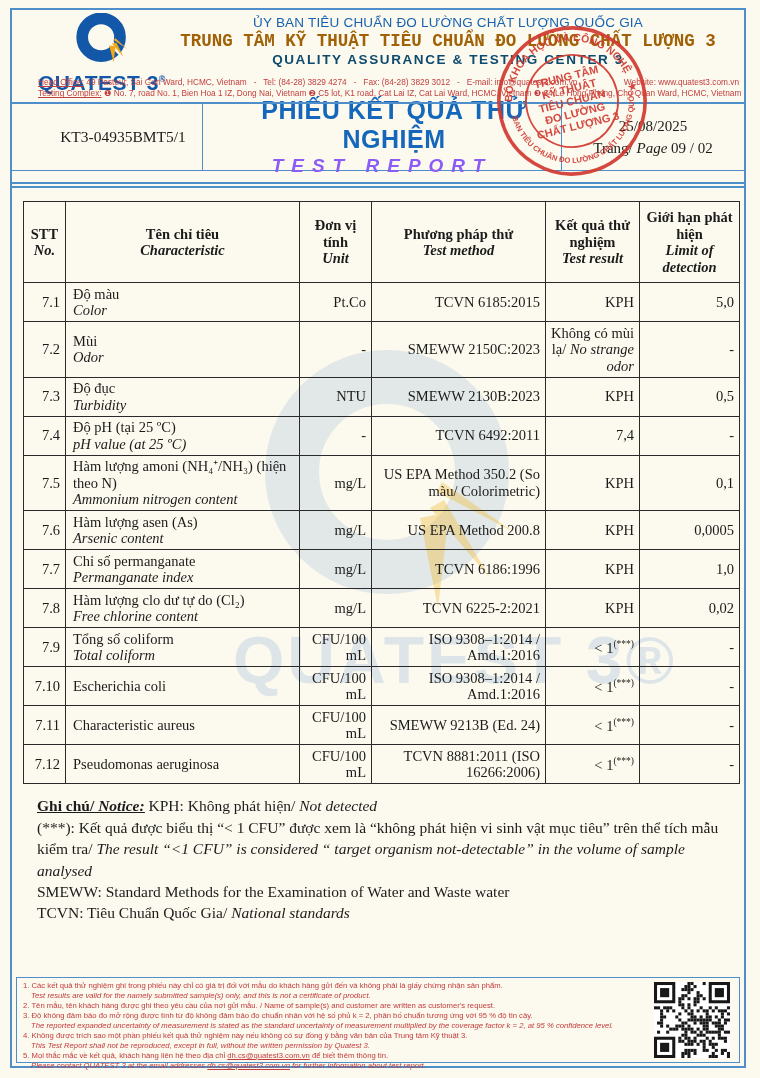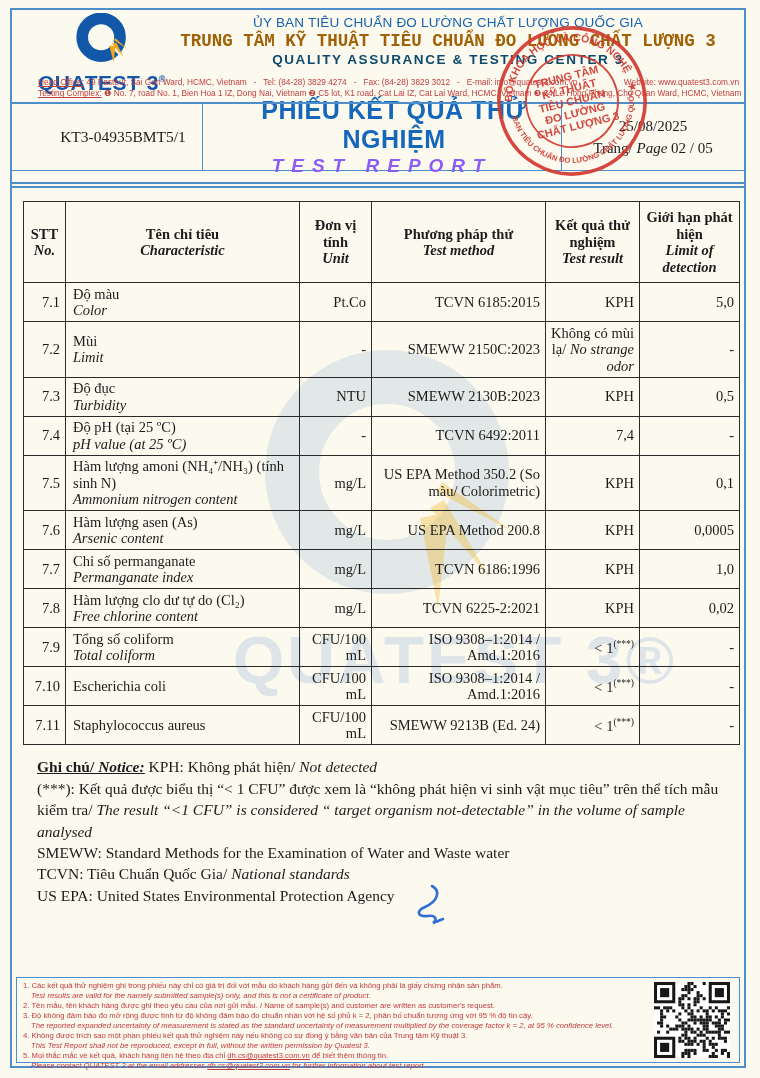--- a/index.html
+++ b/index.html
@@ -119,21 +119,21 @@
       <div class="tcell report-no">KT3-04935BMT5/1</div>
       <div class="tcell title-cell">
         <div class="title-vi">PHIẾU KẾT QUẢ THỬ NGHIỆM</div>
         <div class="title-en">TEST REPORT</div>
       </div>
       <div class="tcell date-cell">
         <div>25/08/2025</div>
         <div>
           <span>Trang/</span>
           <i>Page</i>
-          <span>02 / 05</span>
+          <span>09 / 02</span>
         </div>
       </div>
     </div>
 
     <div class="dline"></div>
 
     <div class="bodyarea">
       <table class="results">
         <colgroup>
           <col style="width:42px">
@@ -180,21 +180,21 @@
               </td>
               <td class="c">Pt.Co</td>
               <td class="c">TCVN 6185:2015</td>
               <td class="c"><span>KPH</span></td>
               <td class="c">5,0</td>
             </tr>
             <tr>
               <td class="c">7.2</td>
               <td class="name">
                 <div>Mùi</div>
-                <div class="en">Limit</div>
+                <div class="en">Odor</div>
               </td>
               <td class="c">-</td>
               <td class="c">SMEWW 2150C:2023</td>
               <td class="c"><span>Không có mùi lạ/</span> <span class="res-en">No strange odor</span></td>
               <td class="c">-</td>
             </tr>
             <tr>
               <td class="c">7.3</td>
               <td class="name">
                 <div>Độ đục</div>
@@ -212,21 +212,21 @@
                 <div class="en">pH value (at 25 ºC)</div>
               </td>
               <td class="c">-</td>
               <td class="c">TCVN 6492:2011</td>
               <td class="c"><span>7,4</span></td>
               <td class="c">-</td>
             </tr>
             <tr>
               <td class="c">7.5</td>
               <td class="name">
-                <div>Hàm lượng amoni (NH₄⁺/NH₃) (tính sinh N)</div>
+                <div>Hàm lượng amoni (NH₄⁺/NH₃) (hiện theo N)</div>
                 <div class="en">Ammonium nitrogen content</div>
               </td>
               <td class="c">mg/L</td>
               <td class="c">US EPA Method 350.2 (So màu/ Colorimetric)</td>
               <td class="c"><span>KPH</span></td>
               <td class="c">0,1</td>
             </tr>
             <tr>
               <td class="c">7.6</td>
               <td class="name">
@@ -277,46 +277,51 @@
                 <div>Escherichia coli</div>
               </td>
               <td class="c">CFU/100 mL</td>
               <td class="c">ISO 9308–1:2014 / Amd.1:2016</td>
               <td class="c"><span>&lt; 1</span><sup>(***)</sup></td>
               <td class="c">-</td>
             </tr>
             <tr>
               <td class="c">7.11</td>
               <td class="name">
-                <div>Staphylococcus aureus</div>
+                <div>Characteristic aureus</div>
               </td>
               <td class="c">CFU/100 mL</td>
               <td class="c">SMEWW 9213B (Ed. 24)</td>
+              <td class="c"><span>&lt; 1</span><sup>(***)</sup></td>
+              <td class="c">-</td>
+            </tr>
+            <tr>
+              <td class="c">7.12</td>
+              <td class="name">
+                <div>Pseudomonas aeruginosa</div>
+              </td>
+              <td class="c">CFU/100 mL</td>
+              <td class="c">TCVN 8881:2011 (ISO 16266:2006)</td>
               <td class="c"><span>&lt; 1</span><sup>(***)</sup></td>
               <td class="c">-</td>
             </tr>
           </tbody>
       </table>
 
       <div class="notes">
         <div>
           <span class="gc"><u><span>Ghi chú/</span> <i>Notice:</i></u></span>
           <span>KPH: Không phát hiện/</span> <i>Not detected</i>
         </div>
         <div>
           <span>(***): Kết quả được biểu thị “&lt; 1 CFU” được xem là “không phát hiện vi sinh vật mục tiêu” trên thể tích mẫu kiểm tra/</span> <i>The result “&lt;1 CFU” is considered “ target organism not-detectable” in  the volume of sample analysed</i>
         </div>
         <div>SMEWW: Standard Methods for the Examination of Water and Waste water</div>
         <div>
           <span>TCVN: Tiêu Chuẩn Quốc Gia/</span> <i>National standards</i>
-        </div>
-        <div>
-          <span>US EPA: United States Environmental Protection Agency</span><svg class="squiggle" width="44" height="48" viewBox="0 0 44 48">
-            <path d="M 27 3 C 36 8 33 18 20 24 C 11 28 12 34 23 33 C 30 32 33 36 28 40 L 38 36" fill="none" stroke="#2f6fd6" stroke-width="2.6" stroke-linecap="round"></path>
-          </svg>
         </div>
       </div>
     </div>
 
     <div class="footerbox">
       <div class="fitems">
           <div>
             <div class="fvi">1. Các kết quả thử nghiệm ghi trong phiếu này chỉ có giá trị đối với mẫu do khách hàng gửi đến và không phải là giấy chứng nhận sản phẩm.</div>
             <div class="fen">Test results are valid for the namely submitted sample(s) only, and this is not a certificate of product.</div>
           </div>

